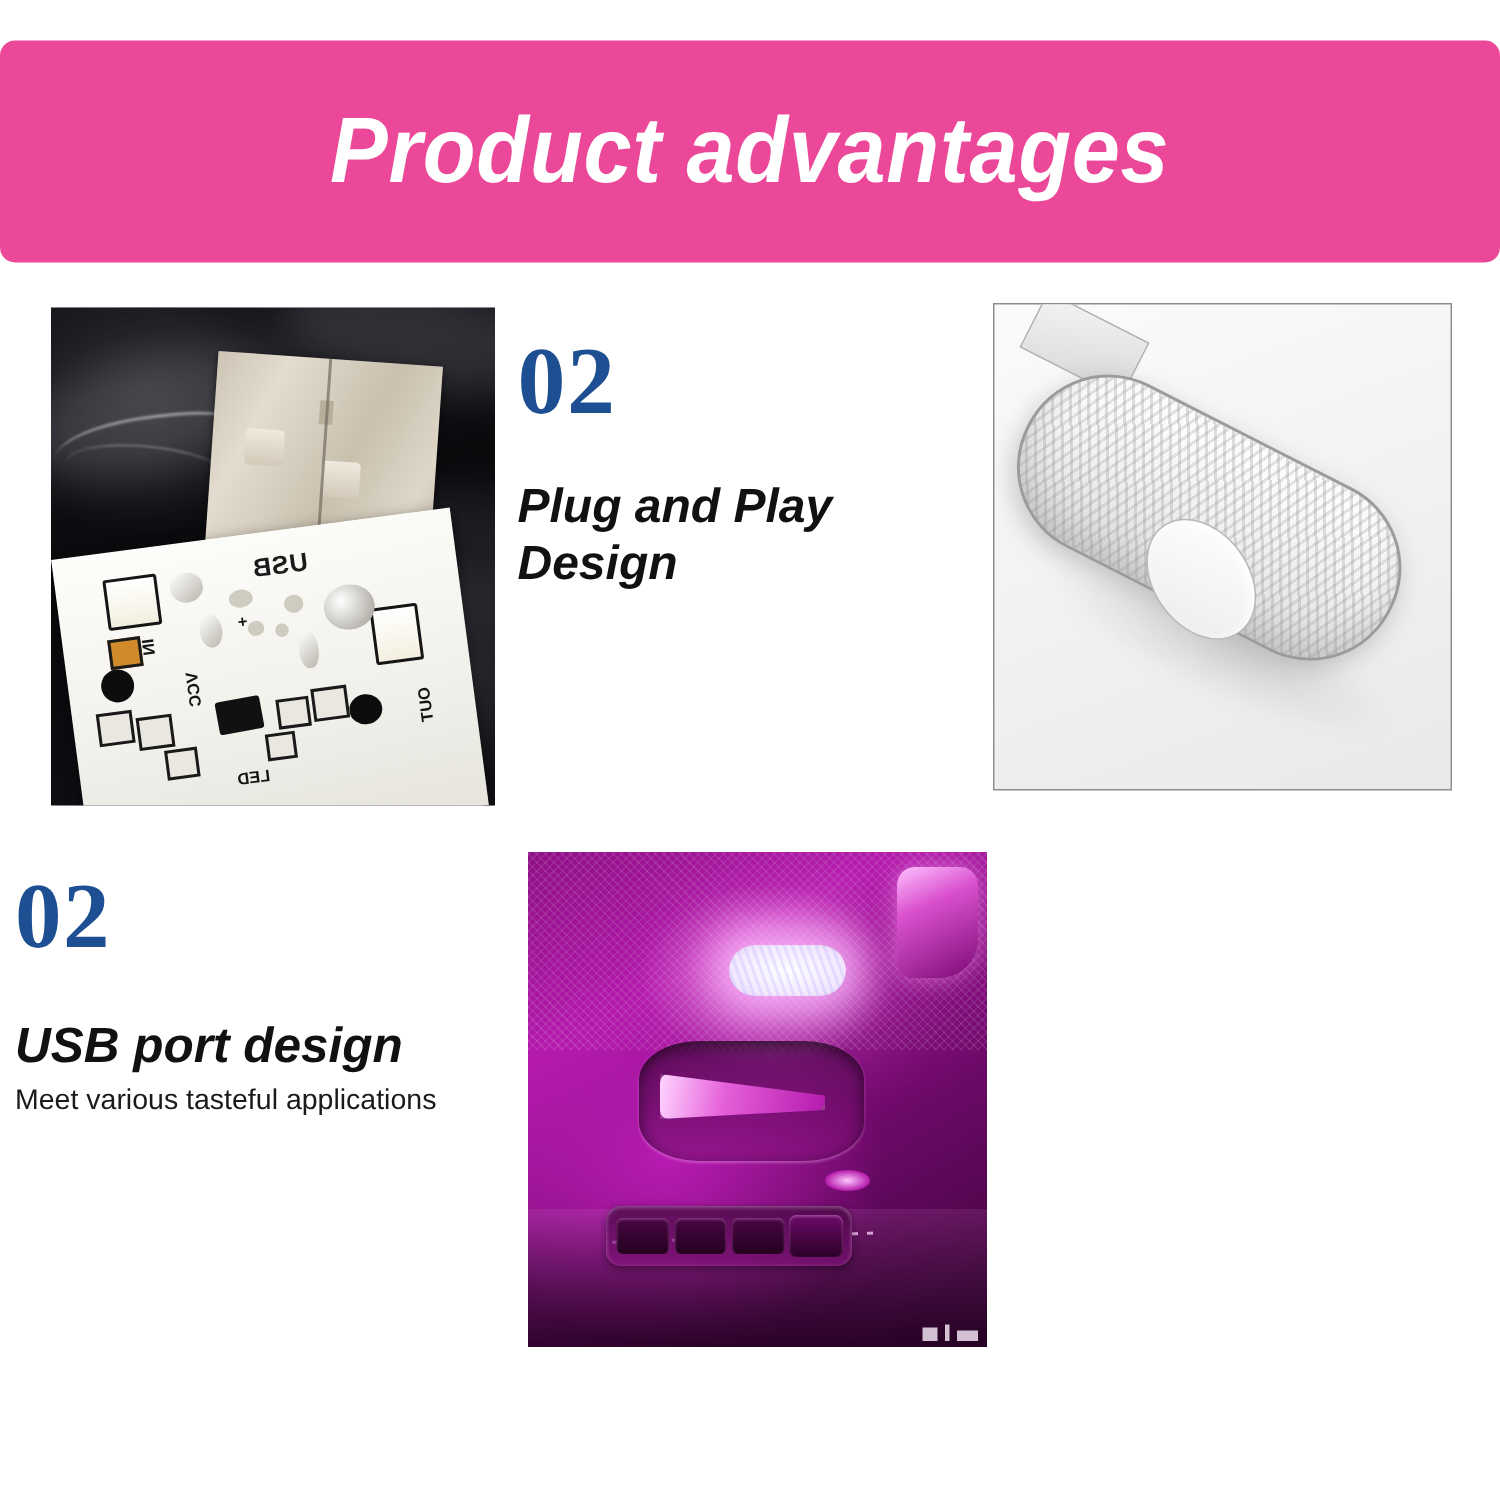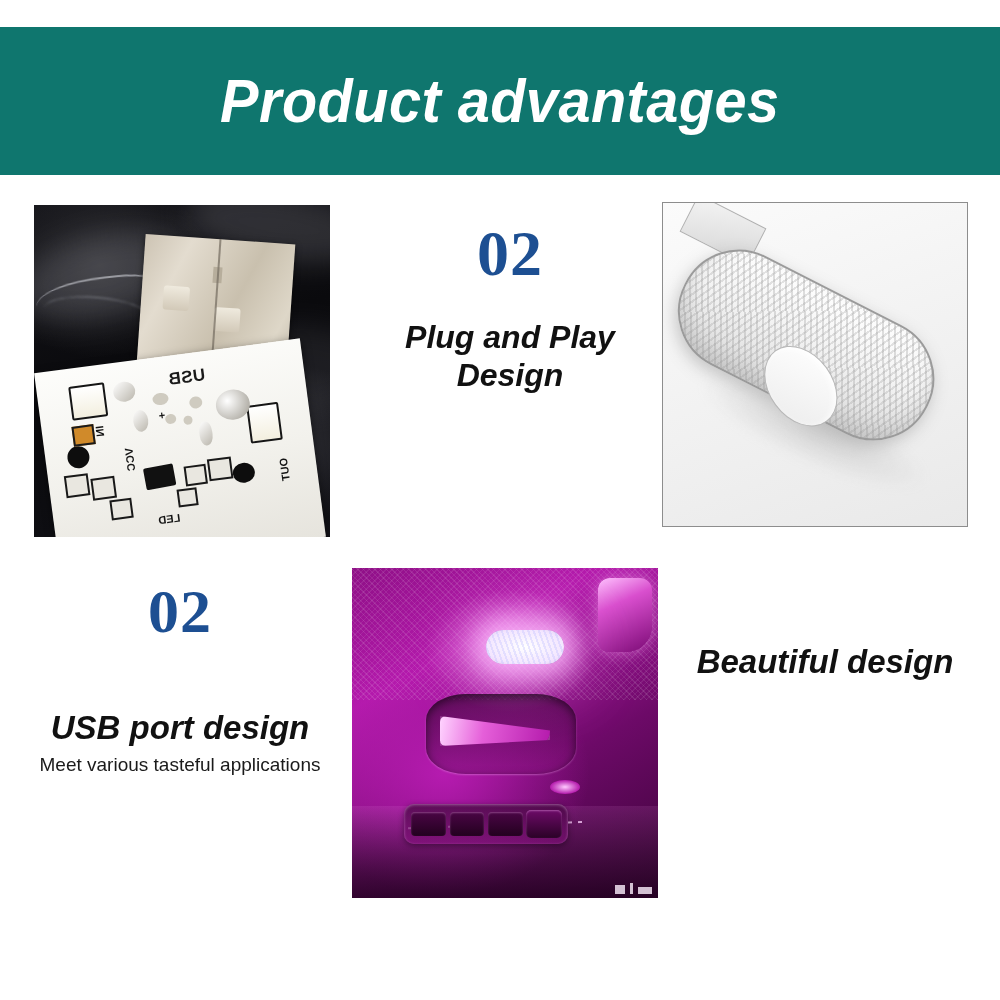--- a/index.html
+++ b/index.html
@@ -16,24 +16,25 @@
     background: #ffffff;
   }
 
   
   .banner {
     position: absolute;
     left: 0;
     top: 27px;
     width: 1000px;
     height: 148px;
-    background: #0f766e;
+    background: #ec4899;
     display: flex;
     align-items: center;
     justify-content: center;
+    border-radius: 10px;
   }
   .banner-title {
     color: #ffffff;
     font-family: "Liberation Sans", sans-serif;
     font-size: 62px;
     font-weight: bold;
     font-style: italic;
     letter-spacing: 0.5px;
     line-height: 1;
     transform: scaleX(0.93);
@@ -326,21 +327,21 @@
     right: 6px; bottom: 4px;
     display: flex; gap: 5px; align-items: flex-end;
     opacity: .85;
   }
   .wm i { display:block; background:#f1e3f1; }
   .wm i:nth-child(1){ width:10px; height:9px; }
   .wm i:nth-child(2){ width:3px;  height:11px; }
   .wm i:nth-child(3){ width:14px; height:7px; }
 
   
-  .feature { position: absolute; text-align: center; }
+  .feature { position: absolute; }
   .feature-number {
     color: #1d4f92;
     font-family: "Liberation Serif", serif;
     font-weight: bold;
     font-size: 66px;
     line-height: 1;
     letter-spacing: 1px;
   }
   .feature-title {
     color: #111111;
@@ -359,21 +360,21 @@
     line-height: 1.2;
     margin-top: 6px;
   }
 
   #feature-02 { left: 345px; top: 222px; width: 330px; }
   #feature-02 .feature-number { font-size: 64px; }
   #feature-02 .feature-title  { font-size: 32px; margin-top: 32px; }
 
   #feature-01 { left: 10px; top: 580px; width: 340px; }
   #feature-01 .feature-number { font-size: 62px; }
-  #feature-01 .feature-title  { font-size: 33px; margin-top: 66px; }
+  #feature-01 .feature-title  { font-size: 33px; margin-top: 35px; }
 
   #feature-03 { left: 665px; top: 600px; width: 320px; }
   #feature-03 .feature-number { font-size: 62px; }
   #feature-03 .feature-title  { font-size: 33px; margin-top: 42px; }
 </style>
 </head>
 <body>
 
 <div class="banner">
   <div class="banner-title">Product advantages</div>
@@ -462,14 +463,13 @@
     <div class="mirror-ctl"></div>
   </div>
   <div class="wm">
     <i></i>
     <i></i>
     <i></i>
   </div>
 </div>
 
 <div class="feature" id="feature-03">
-  <div class="feature-title">Beautiful design</div>
 </div>
 
 </body></html>

